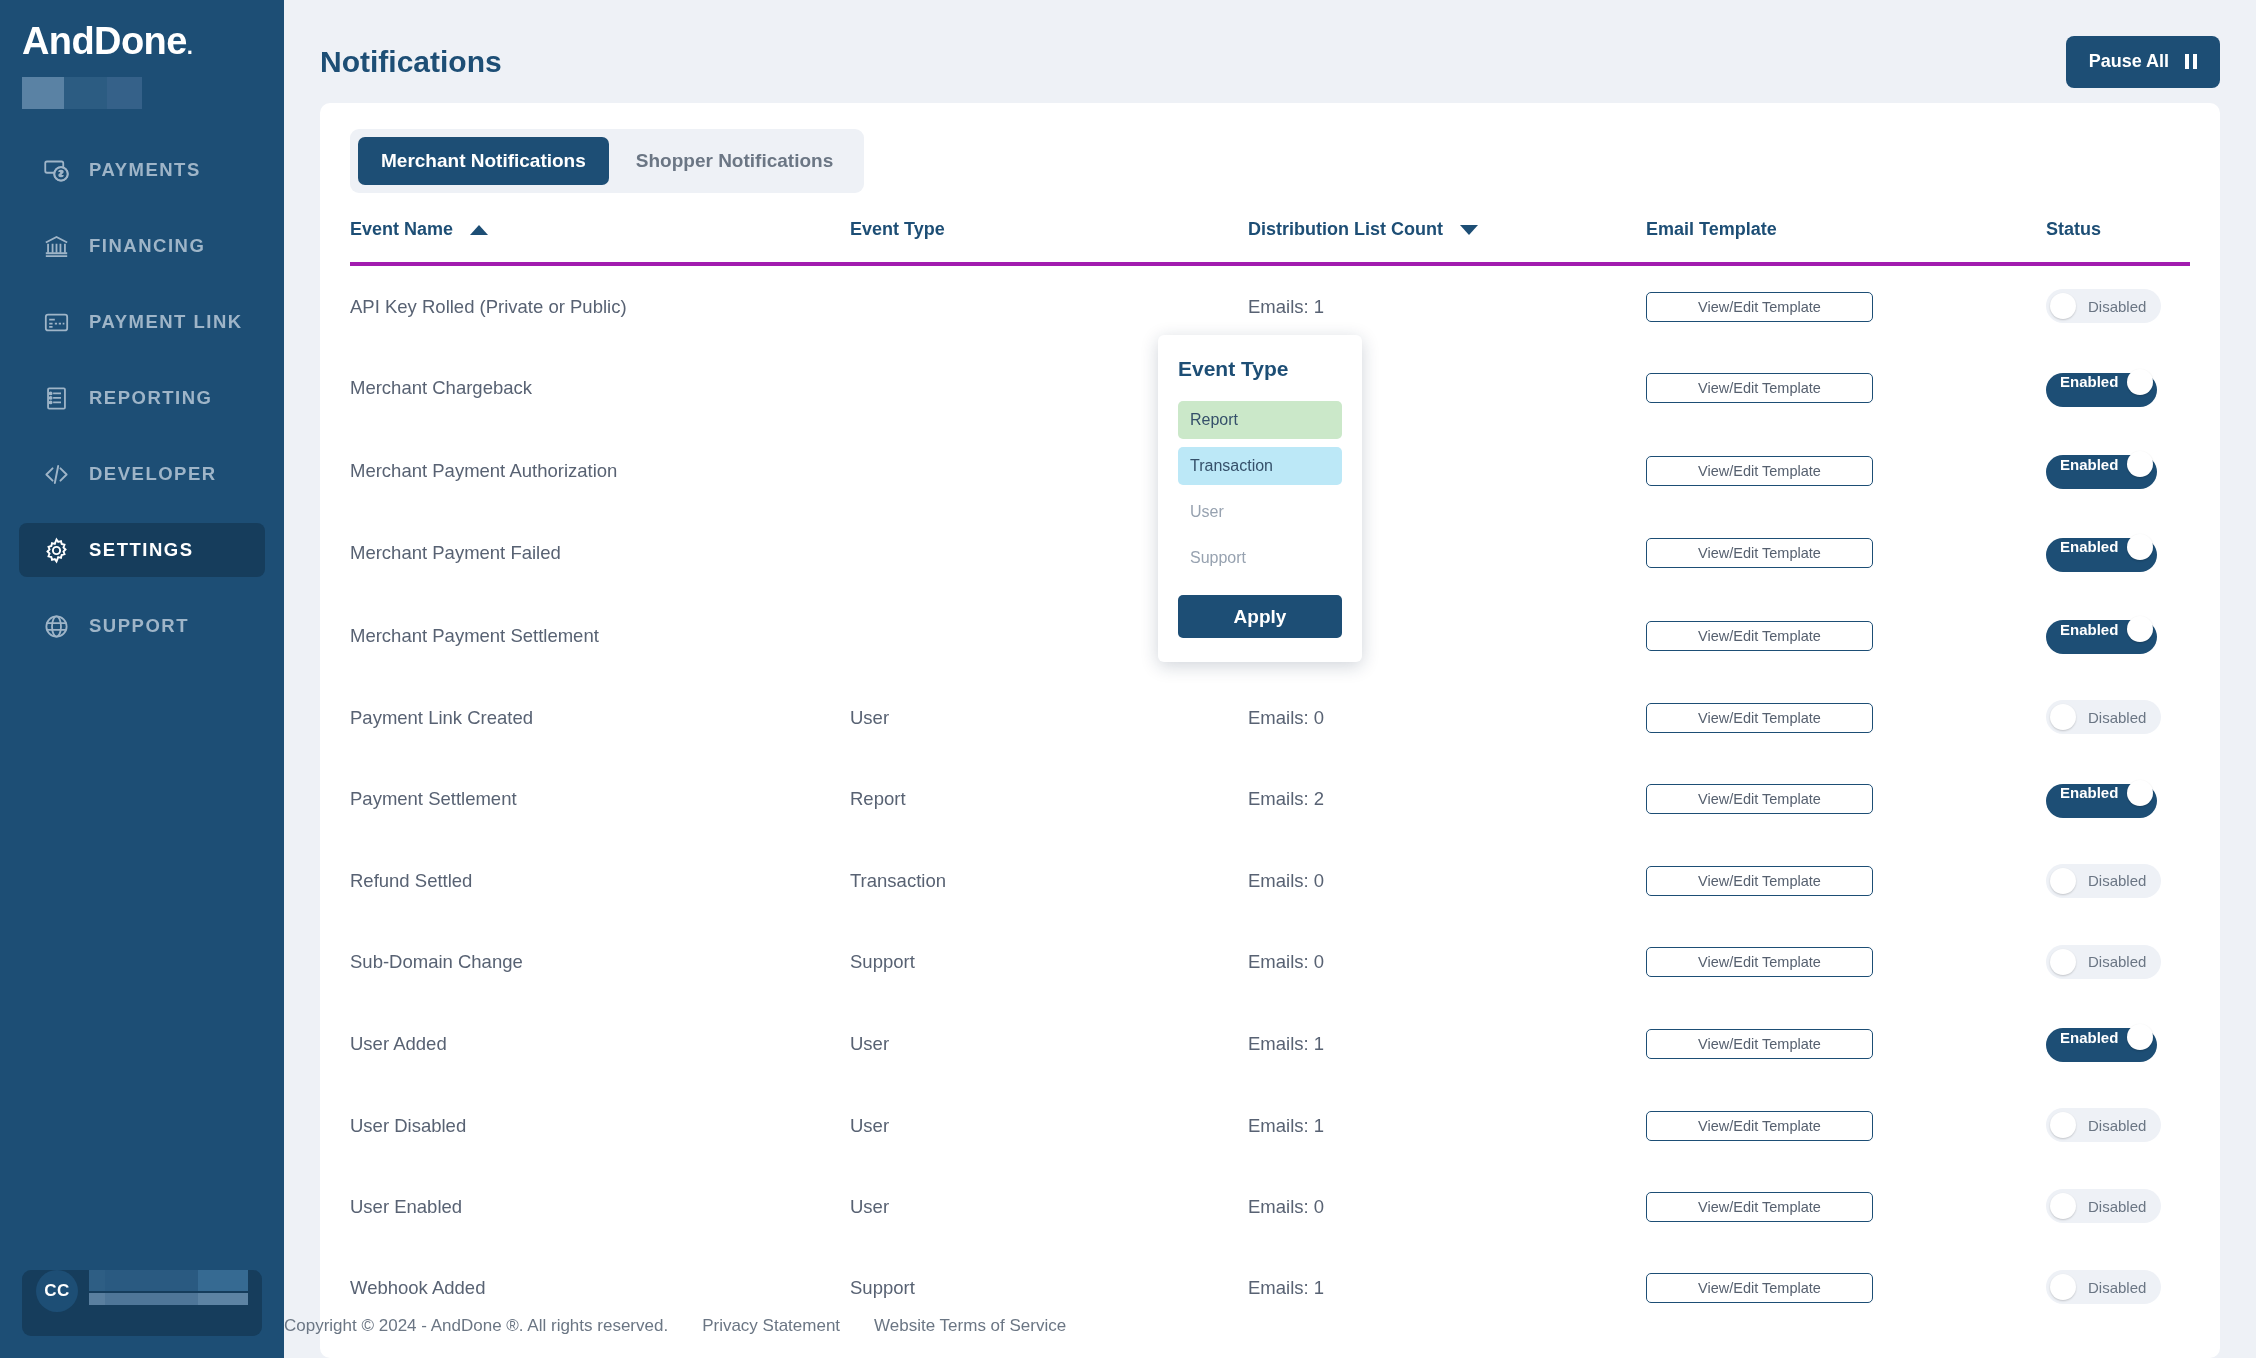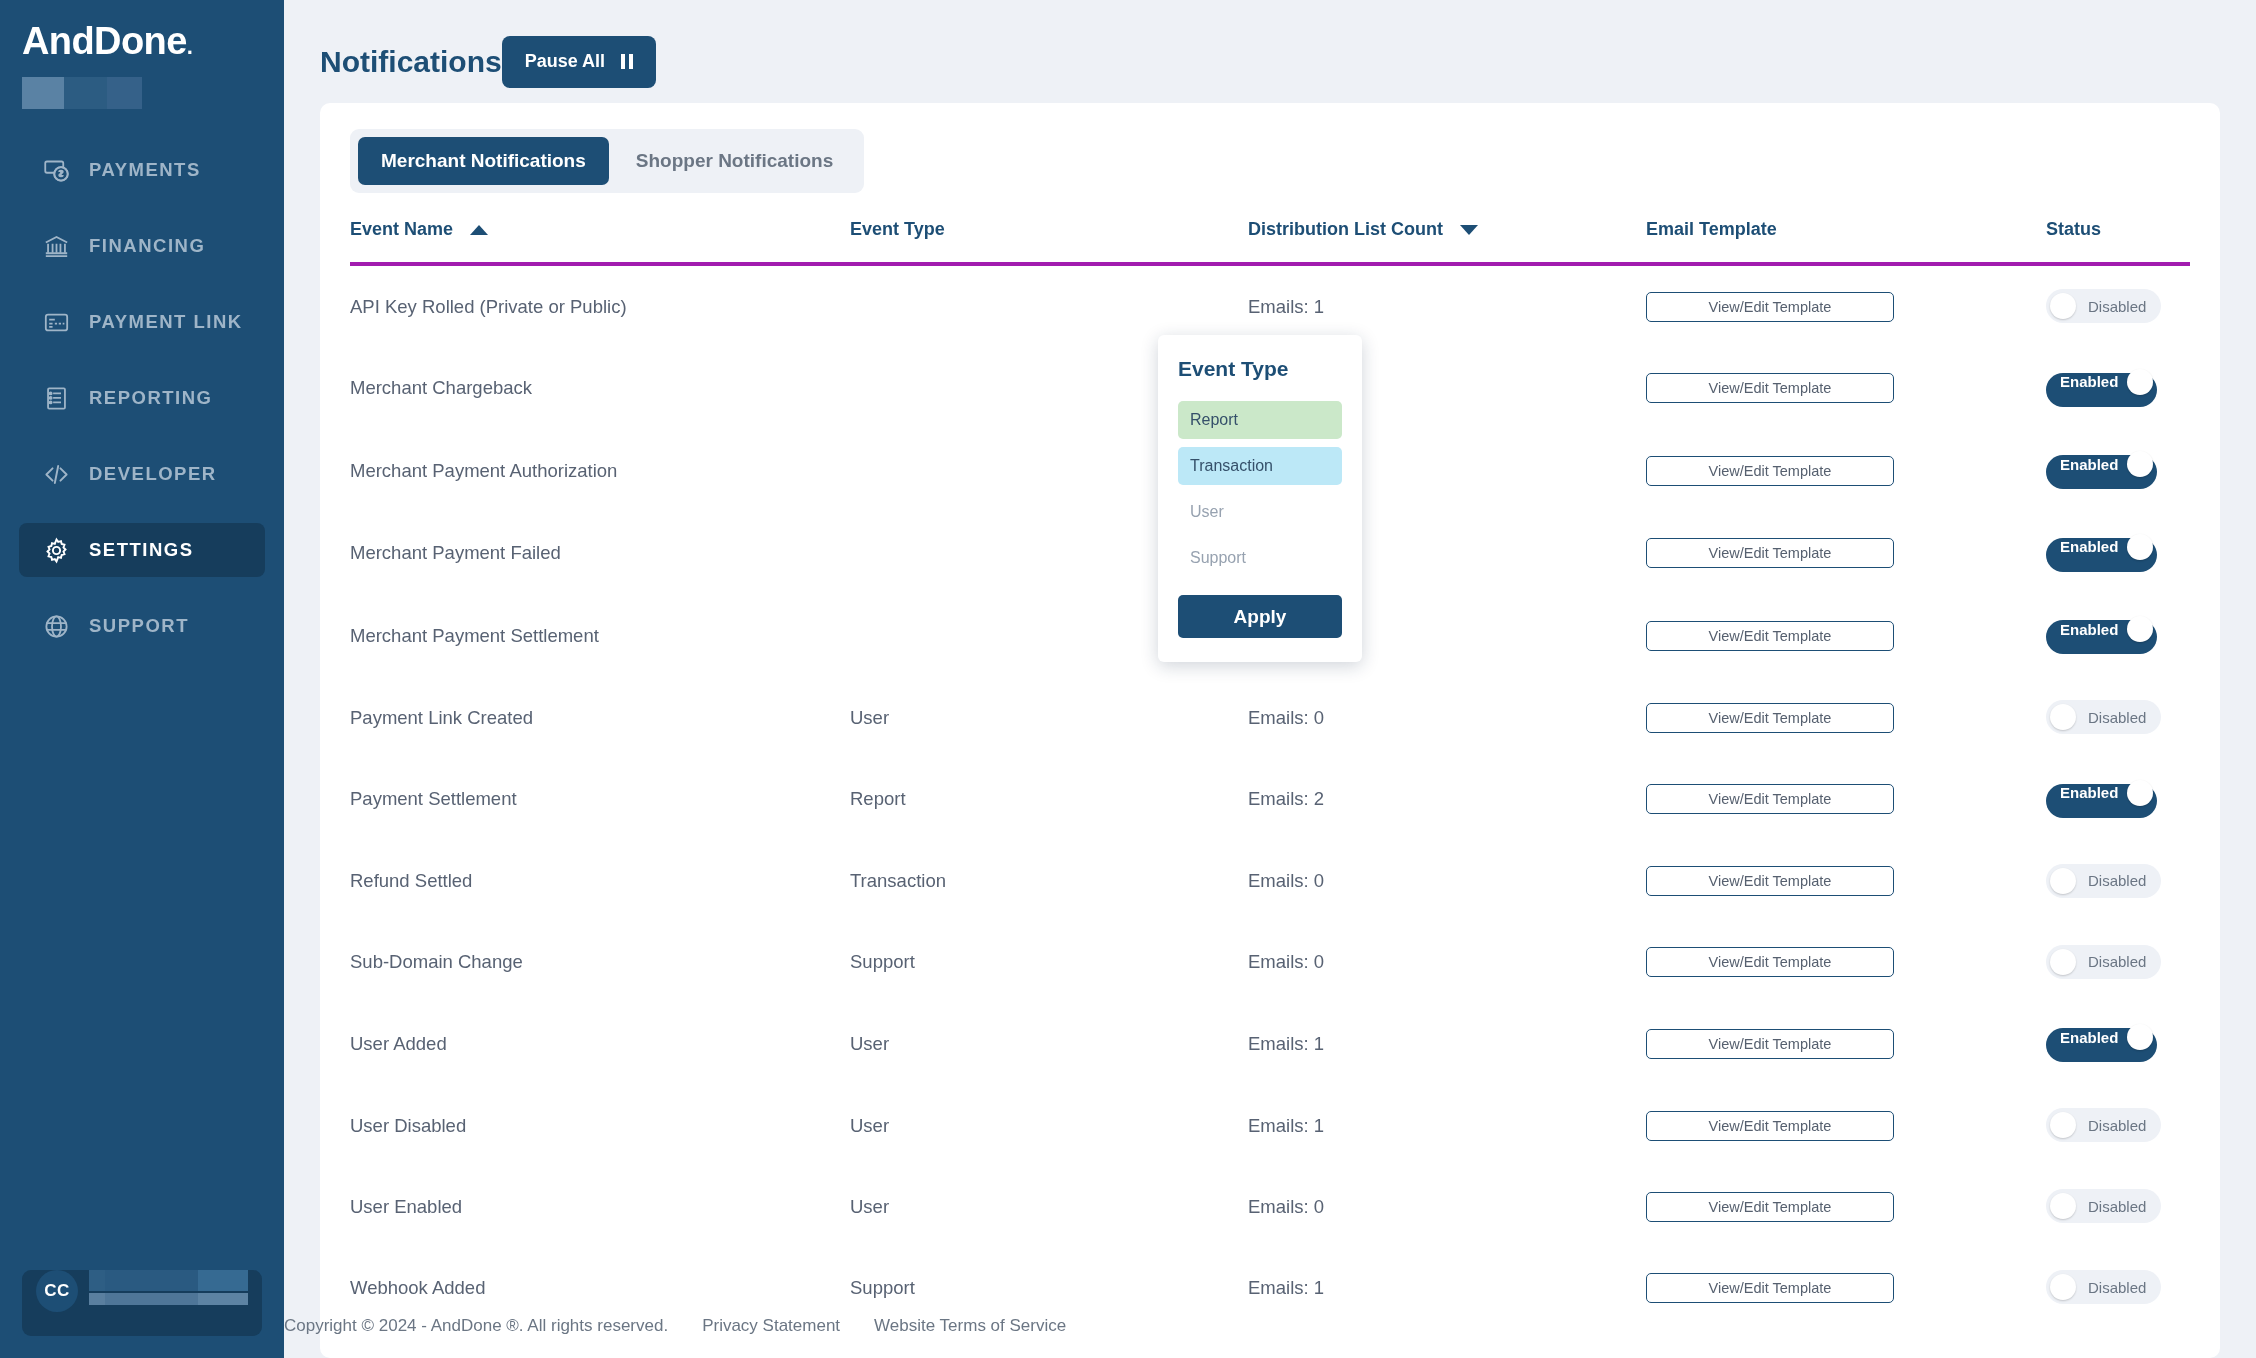--- a/index.html
+++ b/index.html
@@ -71,21 +71,21 @@
   .r2b { width: 93px; height: 12px; background: #4f7698; }
   .r2c { width: 50px; height: 12px; background: #5d83a3; }
 
   
   .main {
     flex: 1; height: 1358px; position: relative;
     display: flex; flex-direction: column;
     background: #eef1f6;
   }
   .topbar {
-    display: flex; align-items: center; justify-content: flex-start;
+    display: flex; align-items: center; justify-content: space-between;
     padding: 30px 36px 0 36px; height: 98px;
   }
   .page-title { font-size: 30px; font-weight: 600; color: #1d4e75; }
   .pause-btn {
     background: #1d4e75; color: #ffffff; border: none;
     border-radius: 8px; height: 52px; padding: 0 23px;
     font-size: 18px; font-weight: 600; cursor: pointer;
     display: flex; align-items: center; gap: 16px;
     font-family: "Liberation Sans", sans-serif;
   }
@@ -133,21 +133,21 @@
   .col-count { width: 398px; }
   .col-tmpl  { width: 400px; }
   .col-stat  { width: auto; }
 
   tbody td {
     font-size: 18.5px; color: #586273;
     padding: 23px 0; vertical-align: middle;
   }
 
   .tmpl-btn {
-    width: 248px; height: 30px; border-radius: 5px;
+    width: 227px; height: 30px; border-radius: 5px;
     border: 1.6px solid #1d4e75; background: #ffffff;
     color: #56606f; font-size: 14.5px; cursor: pointer;
     font-family: "Liberation Sans", sans-serif;
     display: flex; align-items: center; justify-content: center;
   }
 
   .toggle {
     display: inline-flex; align-items: center;
     height: 34px; border-radius: 17px; cursor: pointer;
     min-width: 107px; user-select: none;

